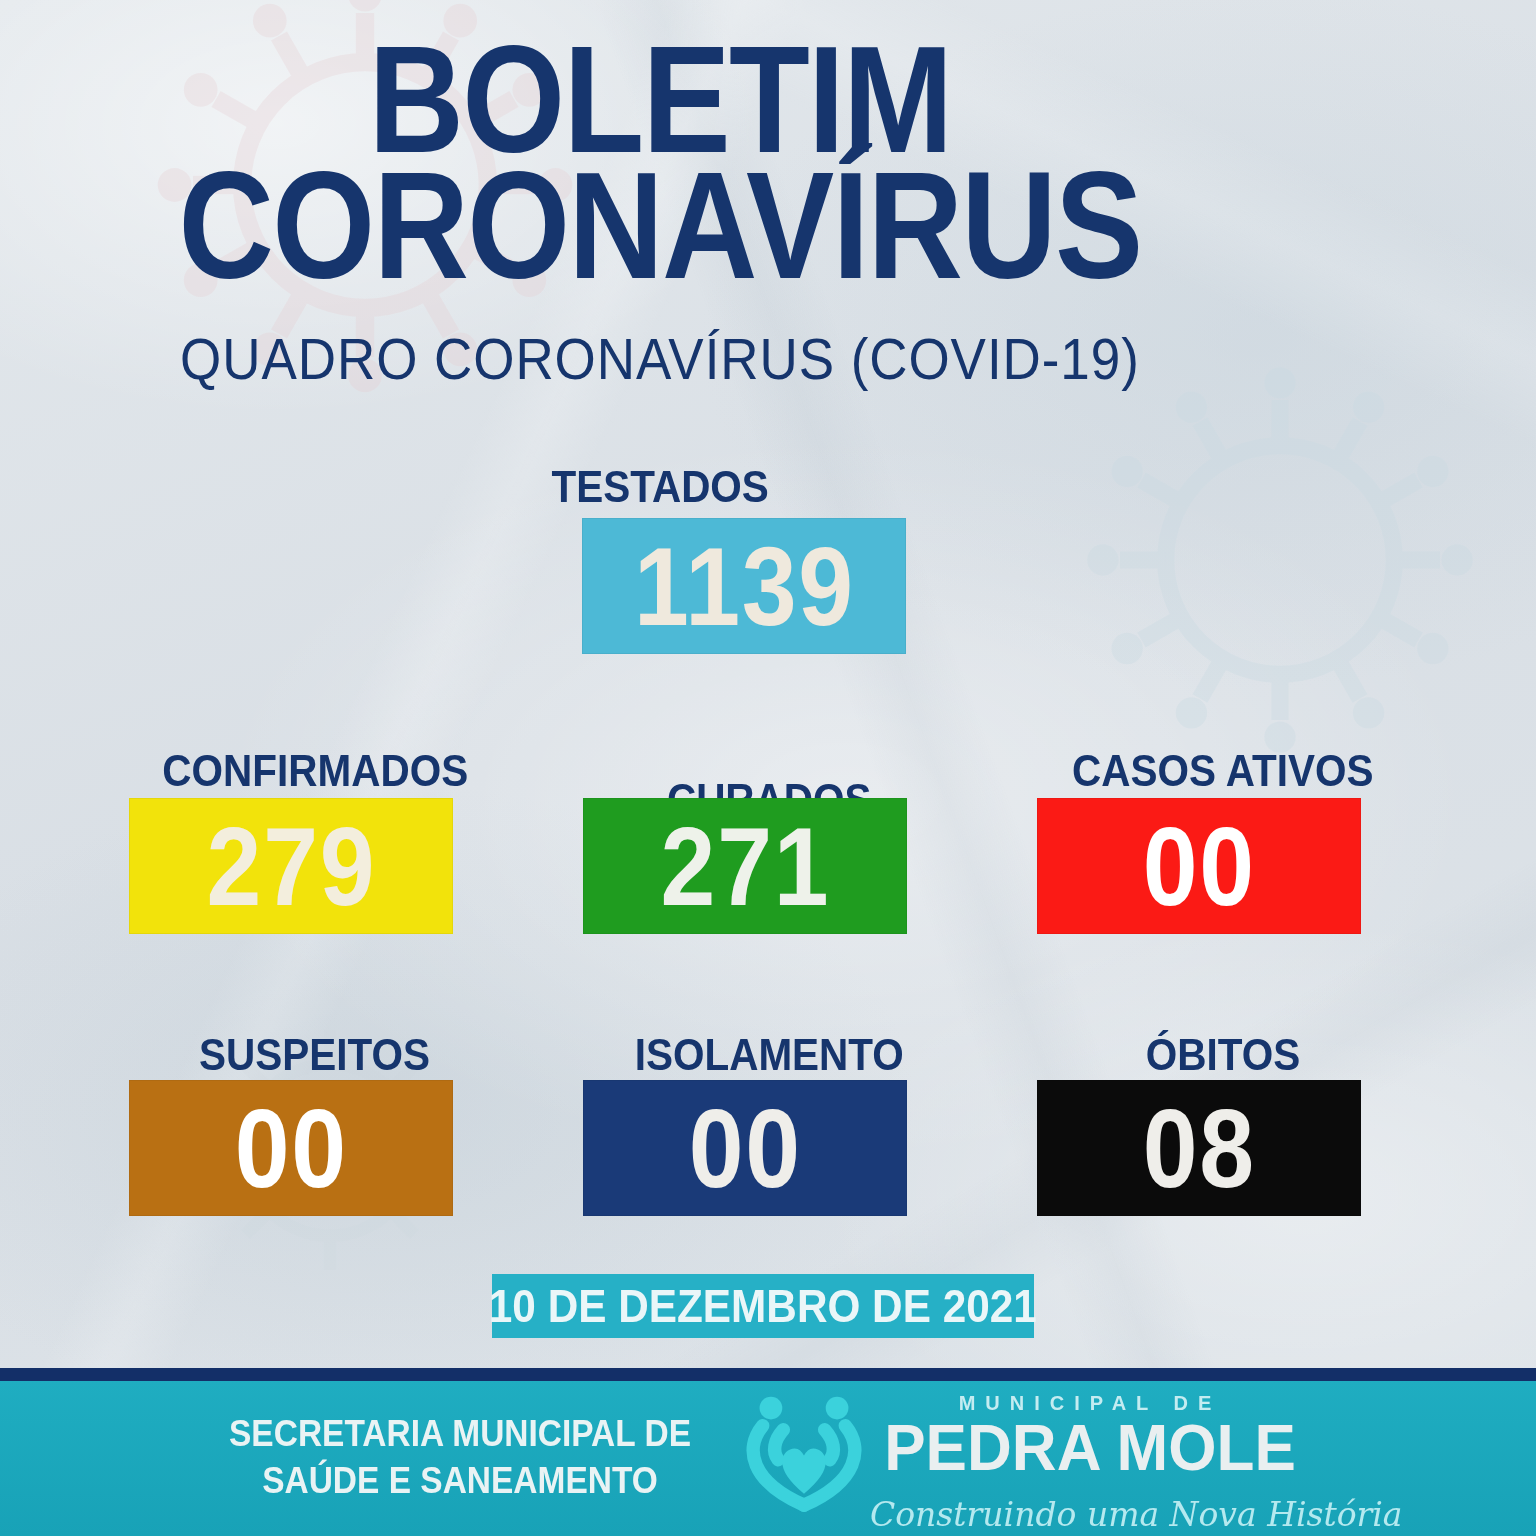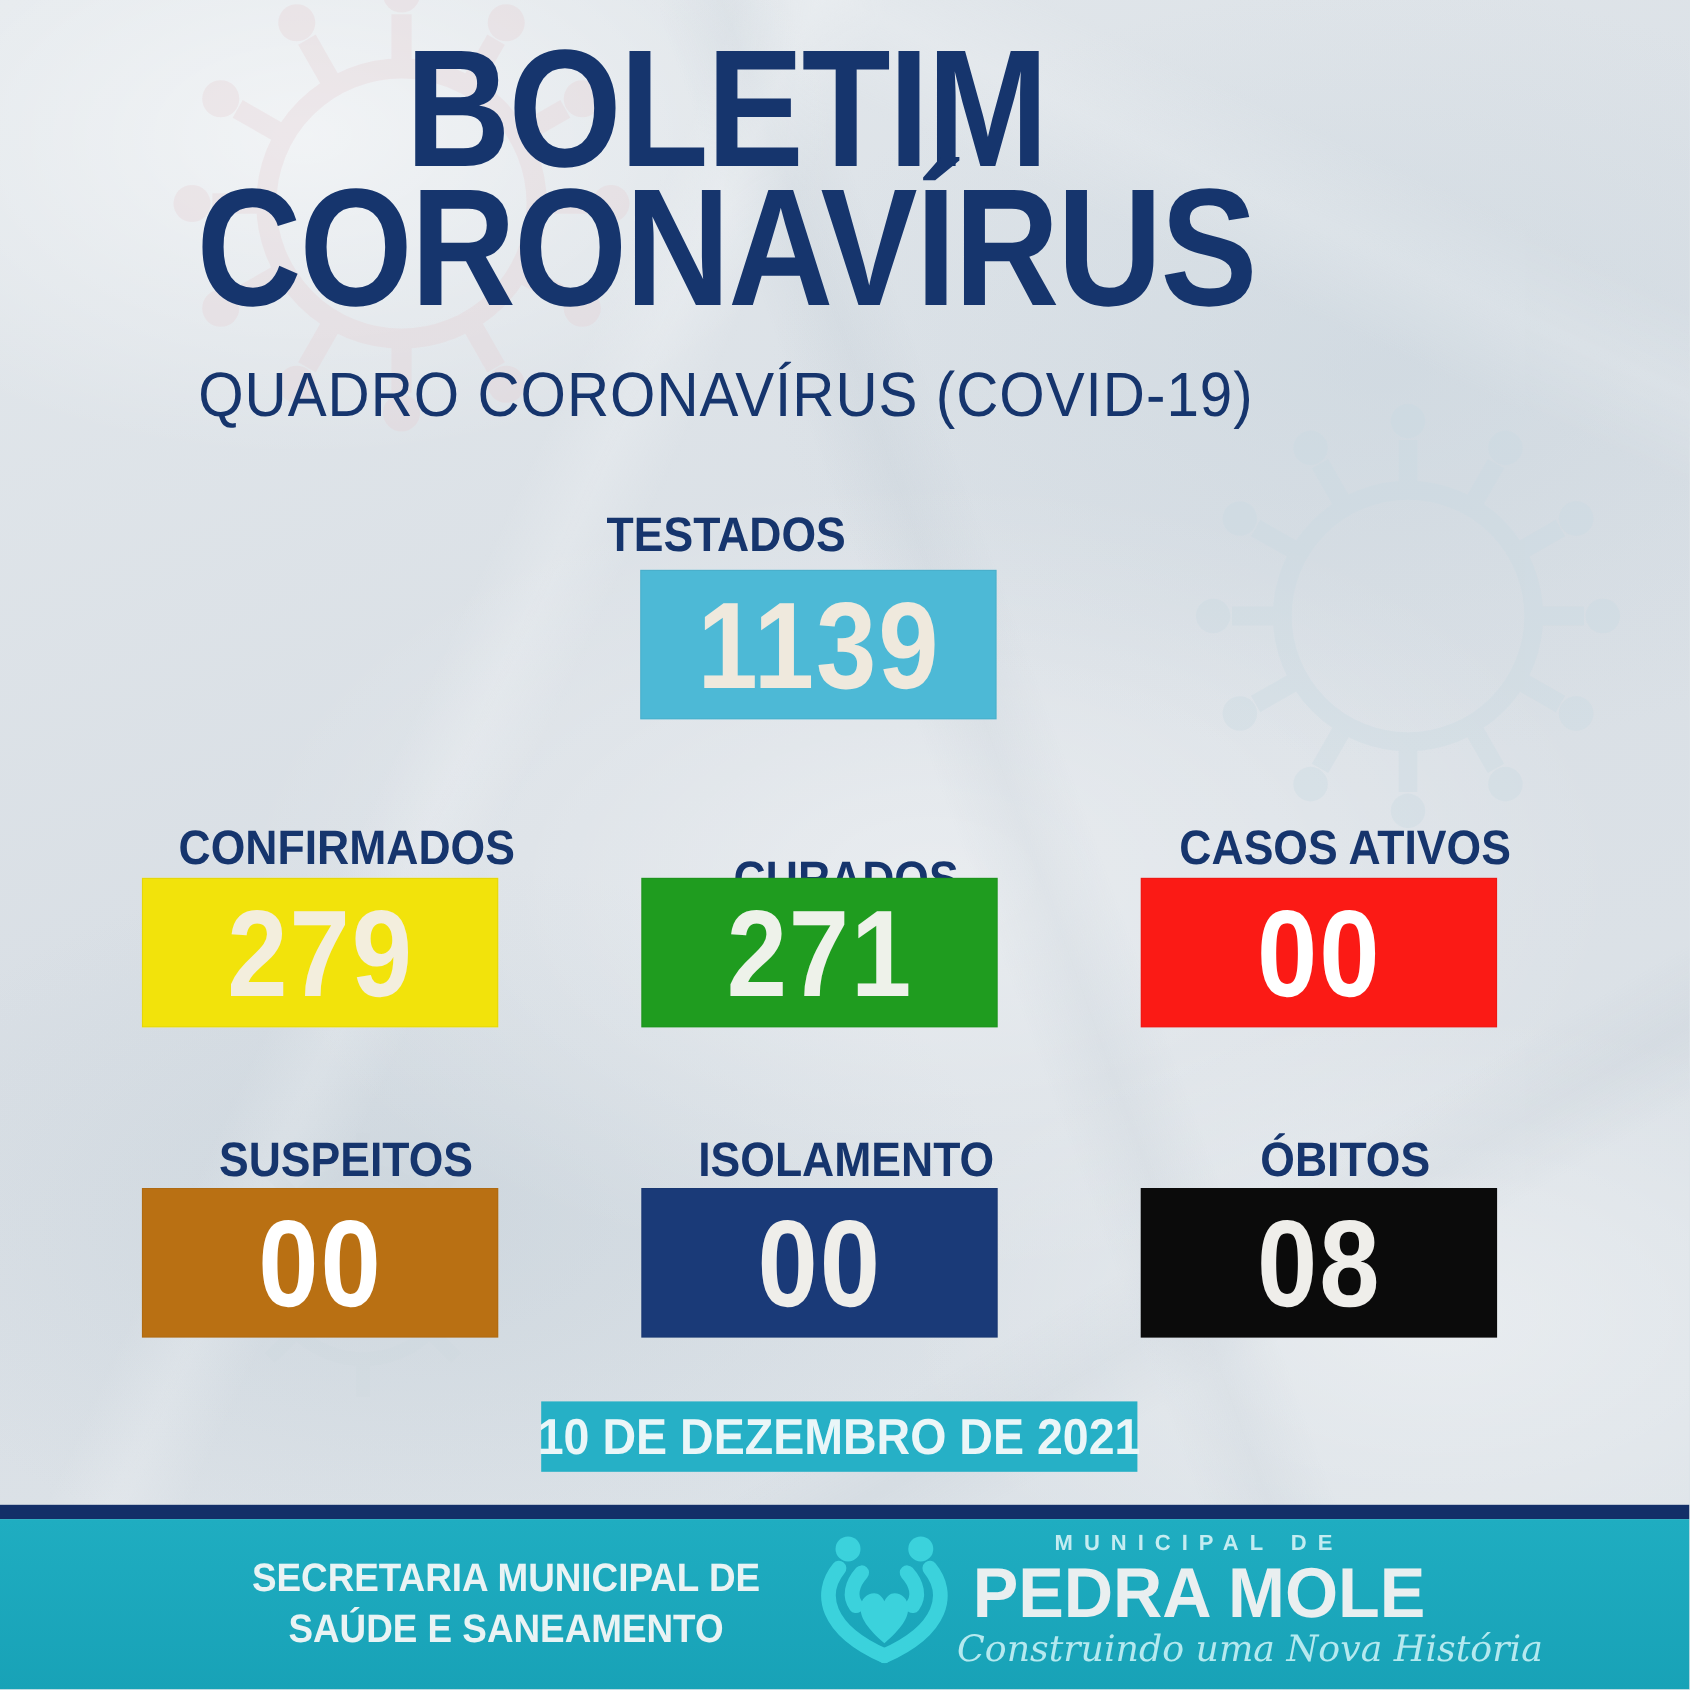--- a/index.html
+++ b/index.html
@@ -52,21 +52,21 @@
     background:linear-gradient(180deg,#1fadc1 0%,#18a2b7 100%);}
   .secretaria{
     position:absolute;left:150px;top:1410px;width:620px;text-align:center;
     color:#e9f3f4;font-weight:bold;font-size:36px;line-height:47px;transform:scaleX(.93);white-space:nowrap;
   }
   .logo{position:absolute;left:742px;top:1388px;width:560px;height:140px;}
   .logo-icon{position:absolute;left:0;top:4px;width:124px;height:120px;}
   .logo-text{position:absolute;left:128px;top:0;width:440px;text-align:center;color:#e9eff0;}
   .logo-top{font-size:20px;font-weight:bold;letter-spacing:10px;color:#c4ecf1;margin-top:4px;}
   .logo-name{font-size:64px;font-weight:bold;letter-spacing:0;line-height:58px;margin-top:4px;transform:scaleX(.97);white-space:nowrap;}
-  .logo-slogan{font-family:"DejaVu Serif",serif;font-style:italic;font-size:33px;color:#b5e9ef;margin-top:2px;white-space:nowrap;}
+  .logo-slogan{font-family:"DejaVu Serif",serif;font-style:italic;font-size:33px;color:#b5e9ef;margin-top:18px;white-space:nowrap;}
 </style>
 </head>
 <body>
 
 <div class="poster">
 
   <svg class="wm" style="left:150px;top:-30px;width:430px;height:430px;opacity:.30" viewBox="-140 -140 280 280">
     <g stroke="#e6cdd1" stroke-width="12" fill="none">
       <circle r="80"></circle>
       <line x1="80" y1="0" x2="112" y2="0"></line>

